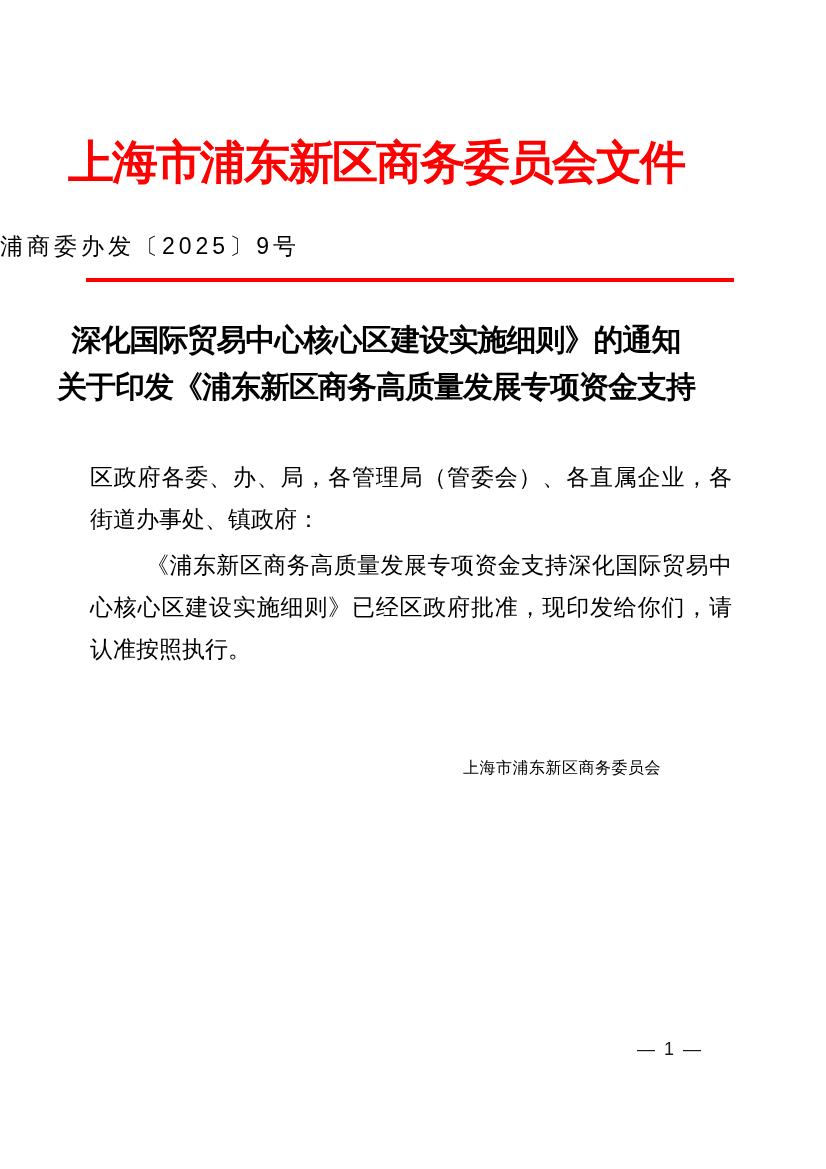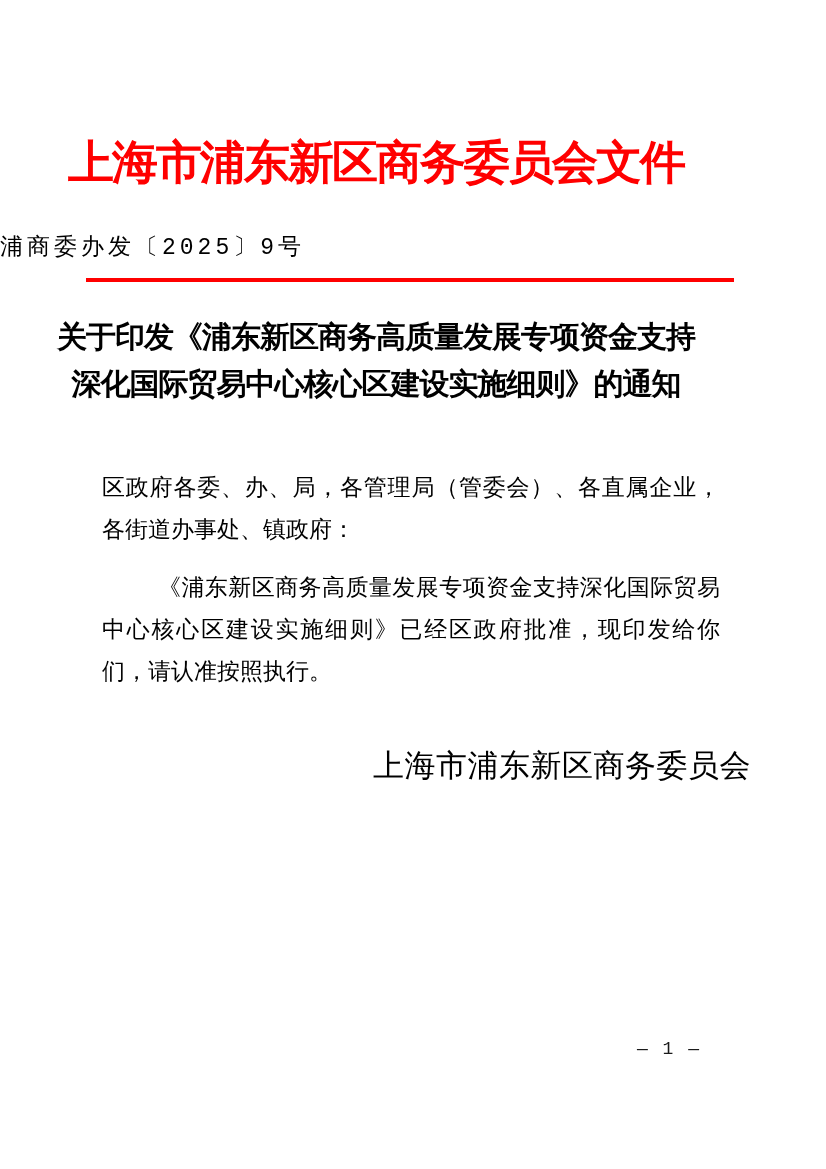--- a/index.html
+++ b/index.html
@@ -6,21 +6,21 @@
     margin: 0;
     padding: 0;
     background: #ffffff;
   }
   .page {
     position: relative;
     width: 752px;
     height: 1169px;
     background: #ffffff;
     color: #000000;
-    font-family: Liberation Mono, monospace;
+    font-family: Liberation Sans, sans-serif;
     overflow: hidden;
   }
   .header-title {
     position: absolute;
     top: 132px;
     left: 0;
     width: 100%;
     text-align: center;
     font-size: 46px;
     font-weight: bold;
@@ -60,32 +60,32 @@
   .body-text {
     position: absolute;
     top: 452px;
     left: 86px;
     width: 650px;
     font-size: 23px;
     line-height: 42px;
     text-align: justify;
   }
   .body-text p {
-    margin: 16px;
+    margin: 4px;
   }
   .body-text p.indent {
     text-indent: 56px;
   }
   .signoff {
     position: absolute;
     top: 745px;
     left: 562px;
     transform: translateX(-50%);
     text-align: left;
-    font-size: 31px;
+    font-size: 16px;
     line-height: 45px;
     white-space: nowrap;
   }
   .signoff .sig-name {
     letter-spacing: 0.5px;
   }
   .page-number {
     position: absolute;
     top: 1039px;
     left: 637px;
@@ -100,22 +100,22 @@
 
 <div class="page">
 
   <div class="header-title">上海市浦东新区商务委员会文件</div>
 
   <div class="doc-number">浦商委办发〔2025〕9号</div>
 
   <div class="red-rule"></div>
 
   <div class="doc-title">
+    <div>深化国际贸易中心核心区建设实施细则》的通知</div>
     <div>关于印发《浦东新区商务高质量发展专项资金支持</div>
-    <div>深化国际贸易中心核心区建设实施细则》的通知</div>
   </div>
 
   <div class="body-text">
     <p>区政府各委、办、局，各管理局（管委会）、各直属企业，各街道办事处、镇政府：</p>
     <p class="indent">《浦东新区商务高质量发展专项资金支持深化国际贸易中心核心区建设实施细则》已经区政府批准，现印发给你们，请认准按照执行。</p>
   </div>
 
   <div class="signoff">
     <div class="sig-name">上海市浦东新区商务委员会</div>
   </div>

